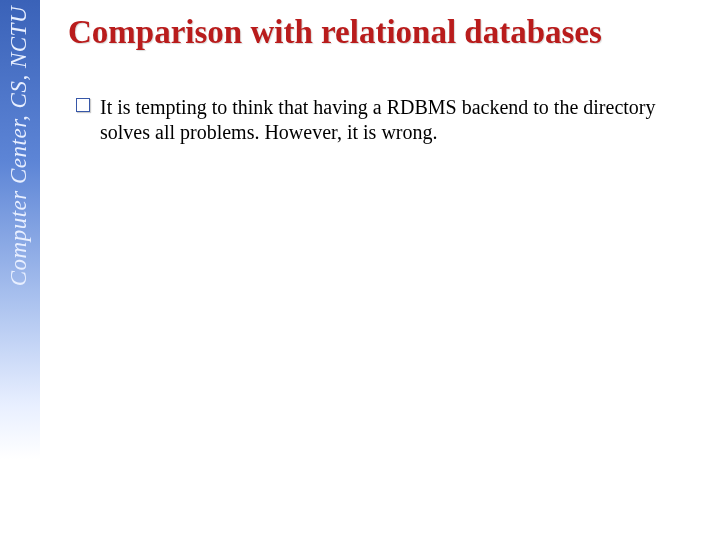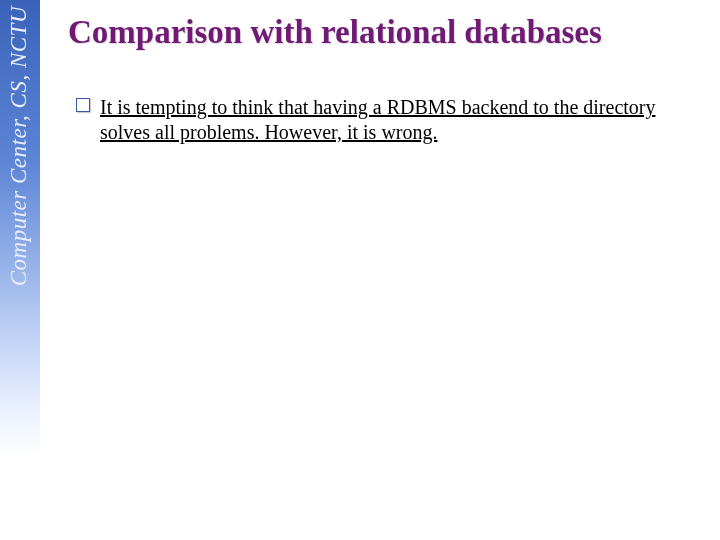--- a/index.html
+++ b/index.html
@@ -45,38 +45,37 @@
   .content {
     position: absolute;
     left: 68px;
     top: 0;
     right: 20px;
     bottom: 0;
     padding-top: 14px;
   }
   .title {
     font-size: 33px;
-    color: #701a75;
+    color: #b91c1c;
     font-family: "Times New Roman", Times, serif;
     text-shadow: 1px 1px 1px rgba(0,0,0,0.15);
     margin-bottom: 44px;
   }
   .bullets {
     padding-left: 8px;
     padding-right: 30px;
   }
   .bullet {
     position: relative;
     padding-left: 24px;
     font-size: 20px;
     line-height: 1.25;
     color: #000;
     margin-bottom: 26px;
     font-family: "Times New Roman", Times, serif;
-    text-decoration: underline;
   }
   .bullet-marker {
     position: absolute;
     left: 0;
     top: 3px;
     width: 14px;
     height: 14px;
     border: 1.5px solid #3757a8;
     box-shadow: 1px 1px 1px rgba(0,0,0,0.2);
   }

